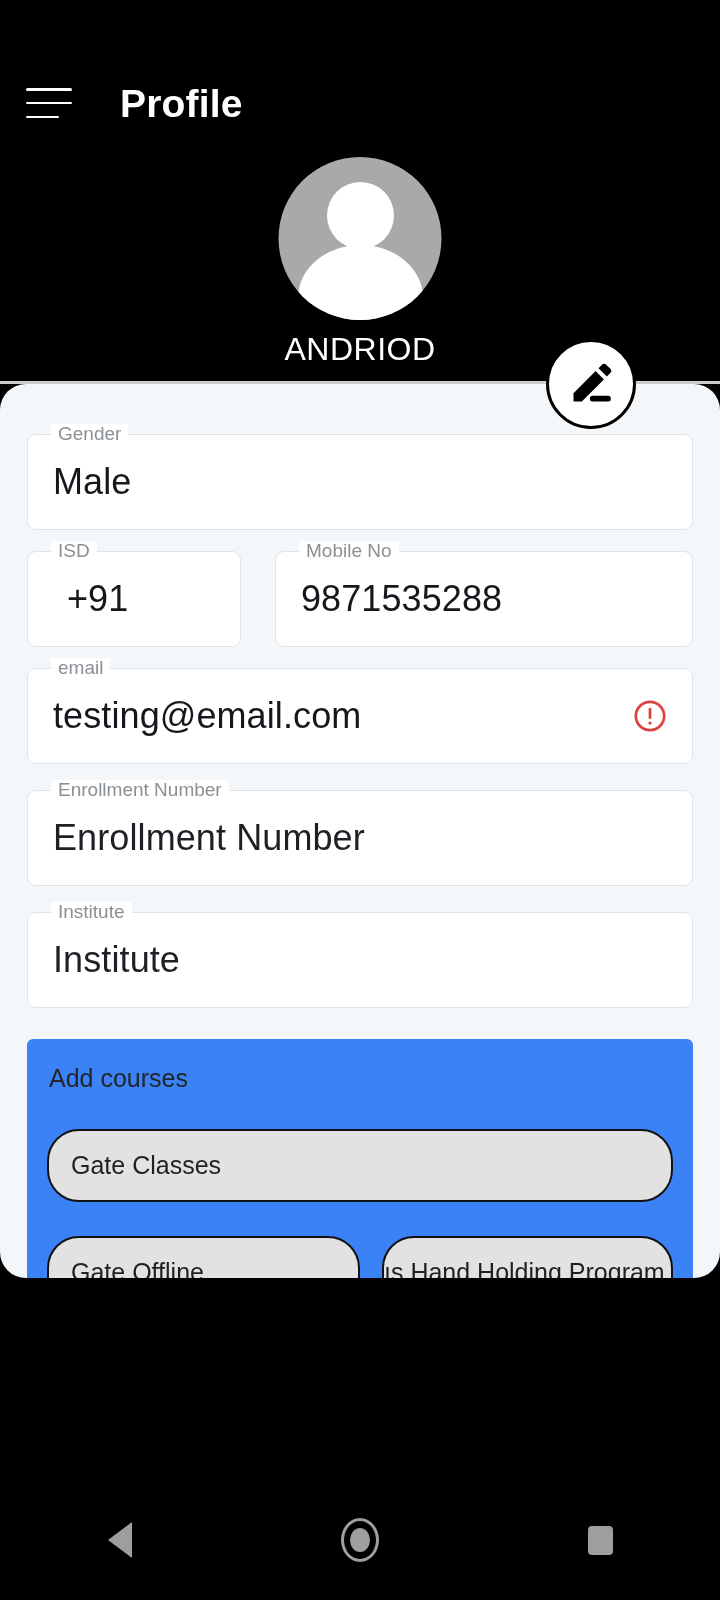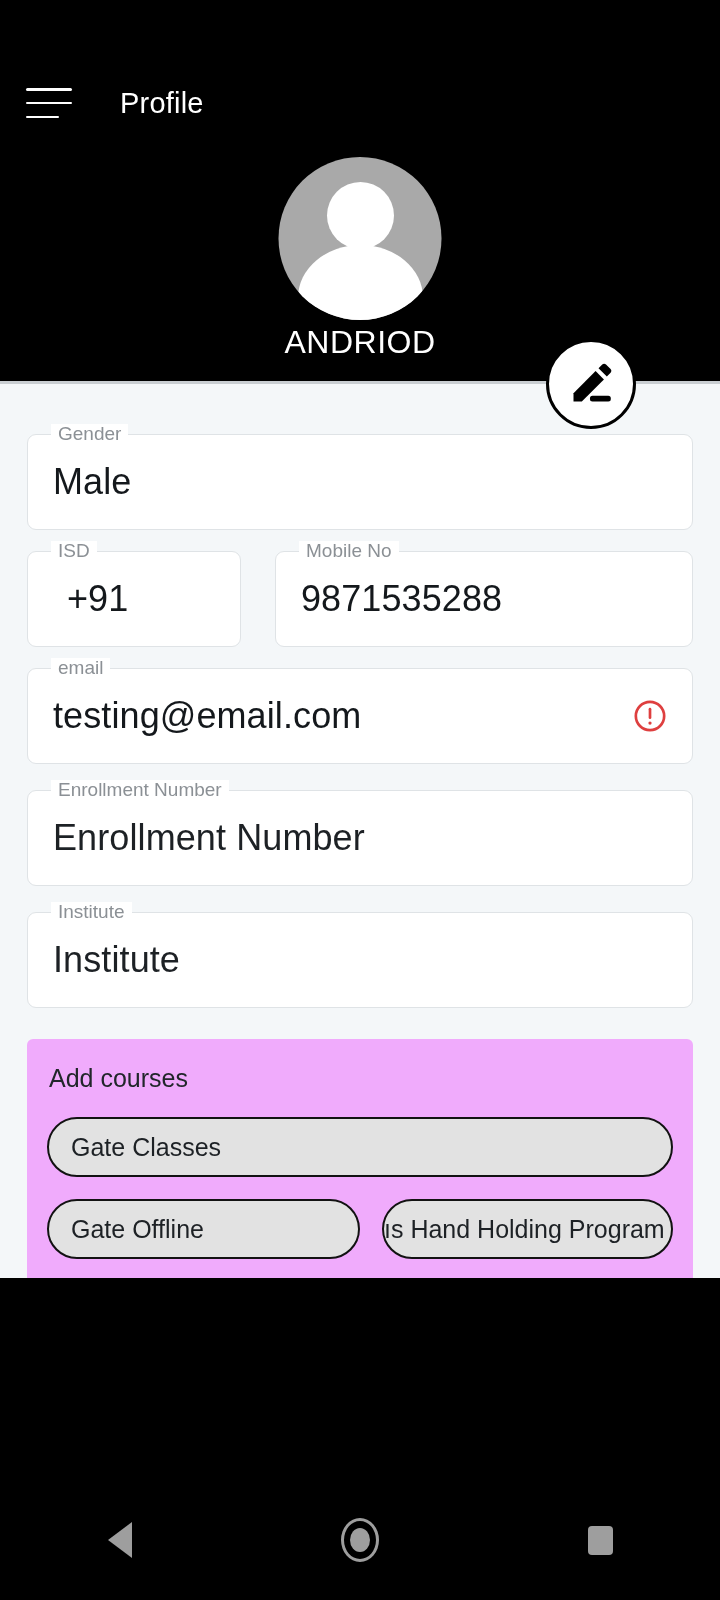--- a/index.html
+++ b/index.html
@@ -28,21 +28,21 @@
     width:46px; height:30px; margin-left:26px;
     display:flex; flex-direction:column; justify-content:space-between;
     cursor:pointer;
   }
   .hamburger i { display:block; height:2.5px; background:#fff; border-radius:2px; }
   .hamburger i:nth-child(1){ width:46px; }
   .hamburger i:nth-child(2){ width:46px; }
   .hamburger i:nth-child(3){ width:33px; }
 
   .appbar-title {
-    margin-left:48px; color:#fff; font-size:29px; font-weight:400;
+    margin-left:48px; color:#fff; font-size:39px; font-weight:700;
     letter-spacing:0.2px; line-height:1;text-align:right;
   }
 
   .avatar-wrap {
     position:absolute; top:157px; left:50%; transform:translateX(-50%);
     width:163px; height:163px;
   }
   .avatar {
     width:163px; height:163px; border-radius:50%;
     background:#a9a9a9; position:relative; overflow:hidden;
@@ -50,42 +50,42 @@
   .avatar .head {
     position:absolute; top:25px; left:50%; transform:translateX(-50%);
     width:67px; height:67px; border-radius:50%; background:#fff;
   }
   .avatar .body {
     position:absolute; bottom:-30px; left:50%; transform:translateX(-50%);
     width:125px; height:105px; border-radius:50%; background:#fff;
   }
 
   .profile-name {
-    position:absolute; top:324px; left:0; width:720px;
+    position:absolute; top:331px; left:0; width:720px;
     text-align:center; color:#fff; font-size:32px; letter-spacing:0.5px;
   }
 
   .divider-line {
     position:absolute; top:381px; left:0; width:720px; height:3px;
     background:#c9ced2;
   }
 
   
   .edit-fab {
     position:absolute; top:339px; left:546px;
     width:90px; height:90px; border-radius:50%;
     background:#fff; border:3px solid #000;
     display:flex; align-items:center; justify-content:center;
     cursor:pointer; z-index:20;
   }
 
   
   .content {
     position:absolute; top:384px; left:0; width:720px; height:894px;
-    background:#f4f7f9; overflow:hidden;
+    background:#f4f7f9; overflow:hidden;border-radius:26px;
   }
 
   .fields { padding:50px 27px 0 27px; }
 
   
   .field {
     position:relative; height:96px; background:#fff;
     border:1.5px solid #dfe3e6; border-radius:9px;
     display:flex; align-items:center;
   }
@@ -108,35 +108,36 @@
   .gap-20 { height:21px; }
   .gap-26 { height:26px; }
 
   .error-icon {
     position:absolute; right:25px; top:50%; transform:translateY(-50%);
     width:34px; height:34px;
   }
 
   
   .courses-card {
-    margin:31px 27px 0 27px; background:#f0abfc; border-radius:6px;
+    margin:31px 27px 0 27px; background:#3b82f6; border-radius:6px;
     padding:25px 20px 30px 20px;
   }
   .courses-title {
     font-size:25px; color:#21262a; margin-left:2px; margin-bottom:24px;
   }
   .chip-row { display:flex; gap:22px; margin-bottom:22px; }
   .chip-row:last-child { margin-bottom:0;align-items:center; }
   .chip {
-    flex:1; height:60px; background:#e2e2e2;
+    flex:1; height:73px; background:#e2e2e2;
     border:2.5px solid #121212; border-radius:32px;
     display:flex; align-items:center;
     padding-left:22px; overflow:hidden;
     font-size:25px; color:#1d2125; white-space:nowrap;
     cursor:pointer;
+    margin-top:12px;
   }
   .chip.overflow { padding-left:0; }
 
   
   .bottom-black {
     position:absolute; top:1278px; left:0; width:720px; height:322px;
     background:#000;
   }
 
   

